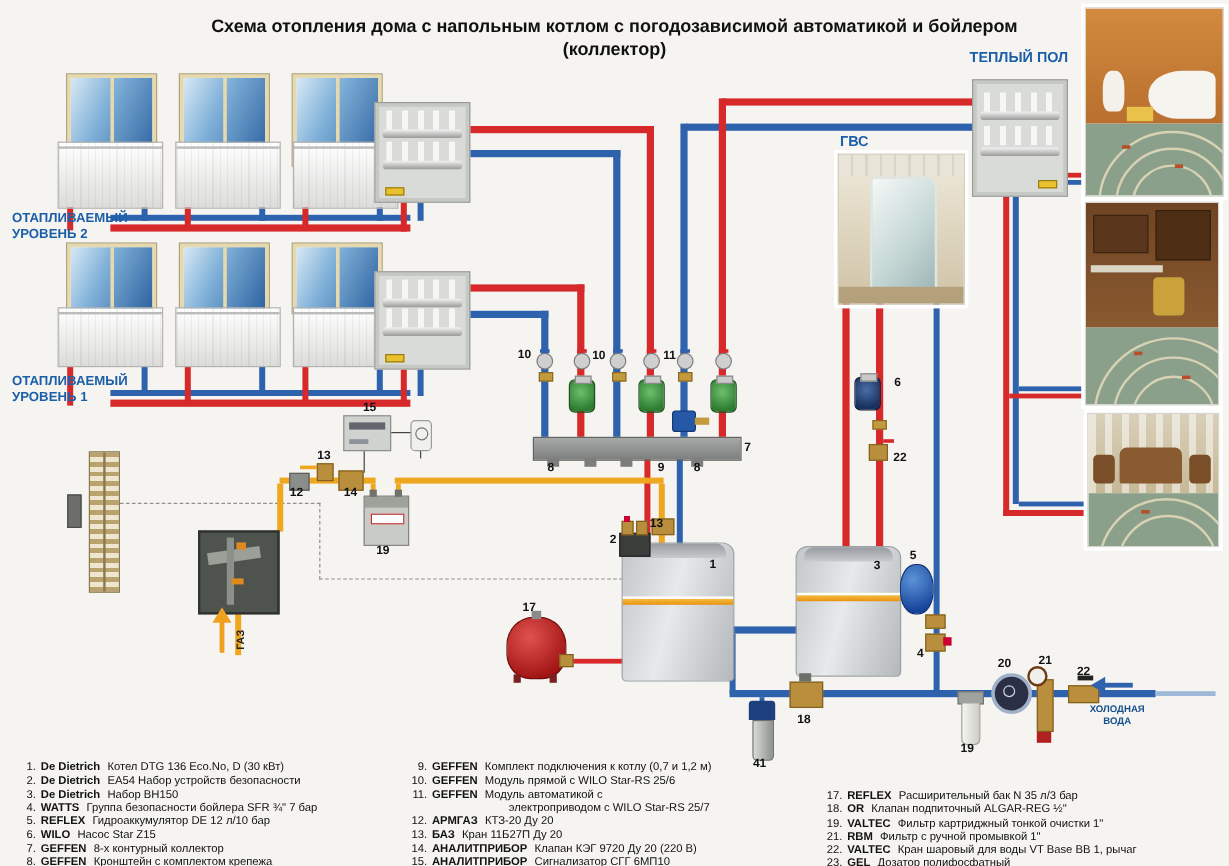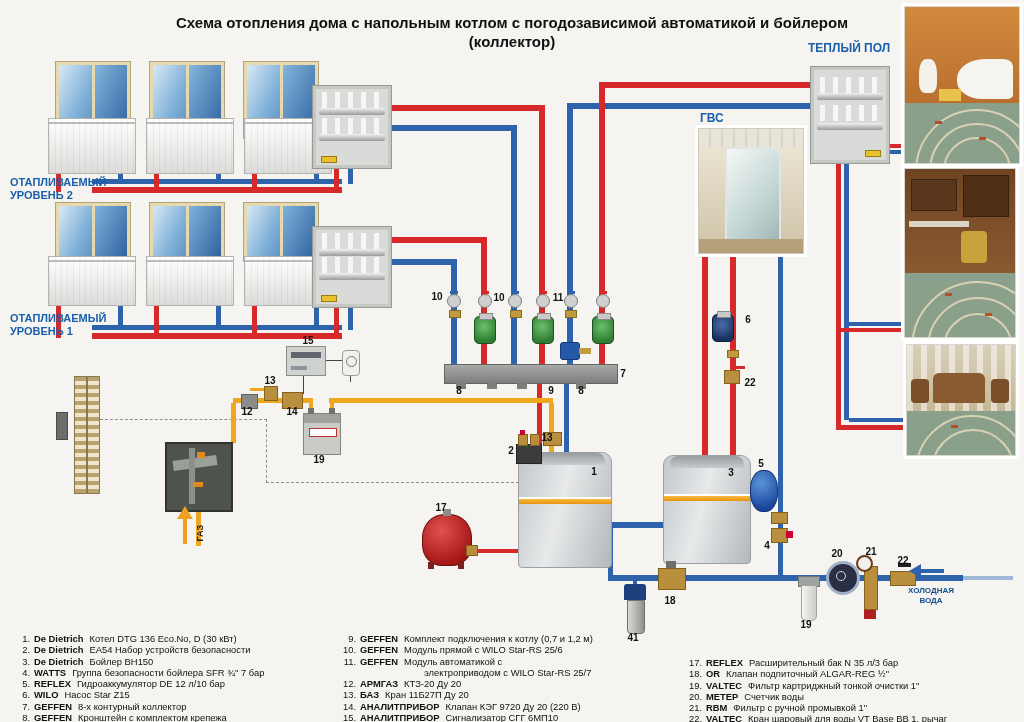--- a/index.html
+++ b/index.html
@@ -447,40 +447,39 @@
       <span class="callout" style="left: 837px; top: 553px;">20</span>
       <span class="callout" style="left: 871px; top: 551px;">21</span>
       <span class="callout" style="left: 750px; top: 382px;">22</span>
       <span class="callout" style="left: 903px; top: 560px;">22</span>
       <span class="callout" style="left: 633px; top: 637px;">41</span>
     </div>
 
   <div class="legend-col" style="left:10px;top:633px;">
       <div class="li"><span class="num">1.</span><b>De Dietrich</b><span>Котел DTG 136 Eco.No, D (30 кВт)</span></div>
       <div class="li"><span class="num">2.</span><b>De Dietrich</b><span>ЕА54 Набор устройств безопасности</span></div>
-      <div class="li"><span class="num">3.</span><b>De Dietrich</b><span>Бойлер BH150</span></div>
+      <div class="li"><span class="num">3.</span><b>De Dietrich</b><span>Набор BH150</span></div>
       <div class="li"><span class="num">4.</span><b>WATTS</b><span>Группа безопасности бойлера SFR ¾" 7 бар</span></div>
       <div class="li"><span class="num">5.</span><b>REFLEX</b><span>Гидроаккумулятор DE 12 л/10 бар</span></div>
       <div class="li"><span class="num">6.</span><b>WILO</b><span>Насос Star Z15</span></div>
       <div class="li"><span class="num">7.</span><b>GEFFEN</b><span>8-х контурный коллектор</span></div>
       <div class="li"><span class="num">8.</span><b>GEFFEN</b><span>Кронштейн с комплектом крепежа</span></div>
     </div>
   <div class="legend-col" style="left:336px;top:633px;">
       <div class="li"><span class="num">9.</span><b>GEFFEN</b><span>Комплект подключения к котлу (0,7 и 1,2 м)</span></div>
       <div class="li"><span class="num">10.</span><b>GEFFEN</b><span>Модуль прямой с WILO Star-RS 25/6</span></div>
       <div class="li"><span class="num">11.</span><b>GEFFEN</b><span>Модуль автоматикой с</span></div>
       <div class="wrap">электроприводом с WILO Star-RS 25/7</div>
       <div class="li"><span class="num">12.</span><b>АРМГАЗ</b><span>КТЗ-20 Ду 20</span></div>
       <div class="li"><span class="num">13.</span><b>БАЗ</b><span>Кран 11Б27П Ду 20</span></div>
       <div class="li"><span class="num">14.</span><b>АНАЛИТПРИБОР</b><span>Клапан КЭГ 9720  Ду 20 (220 В)</span></div>
       <div class="li"><span class="num">15.</span><b>АНАЛИТПРИБОР</b><span>Сигнализатор СГГ 6МП10</span></div>
     </div>
   <div class="legend-col" style="left:682px;top:641px;margin-top:16px;">
       <div class="li"><span class="num">17.</span><b>REFLEX</b><span>Расширительный бак N 35 л/3 бар</span></div>
       <div class="li"><span class="num">18.</span><b>OR</b><span>Клапан подпиточный ALGAR-REG ½"</span></div>
       <div class="li"><span class="num">19.</span><b>VALTEC</b><span>Фильтр картриджный тонкой очистки 1"</span></div>
-      <div class="li"><span class="num">20.</span><b>МЕТЕР</b><span>Счетчик воды</span></div>
       <div class="li"><span class="num">21.</span><b>RBM</b><span>Фильтр с ручной промывкой 1"</span></div>
       <div class="li"><span class="num">22.</span><b>VALTEC</b><span>Кран шаровый для воды VT Base BB 1, рычаг</span></div>
       <div class="li"><span class="num">23.</span><b>GEL</b><span>Дозатор полифосфатный</span></div>
     </div>
 
 </div>
 
 </body></html>

